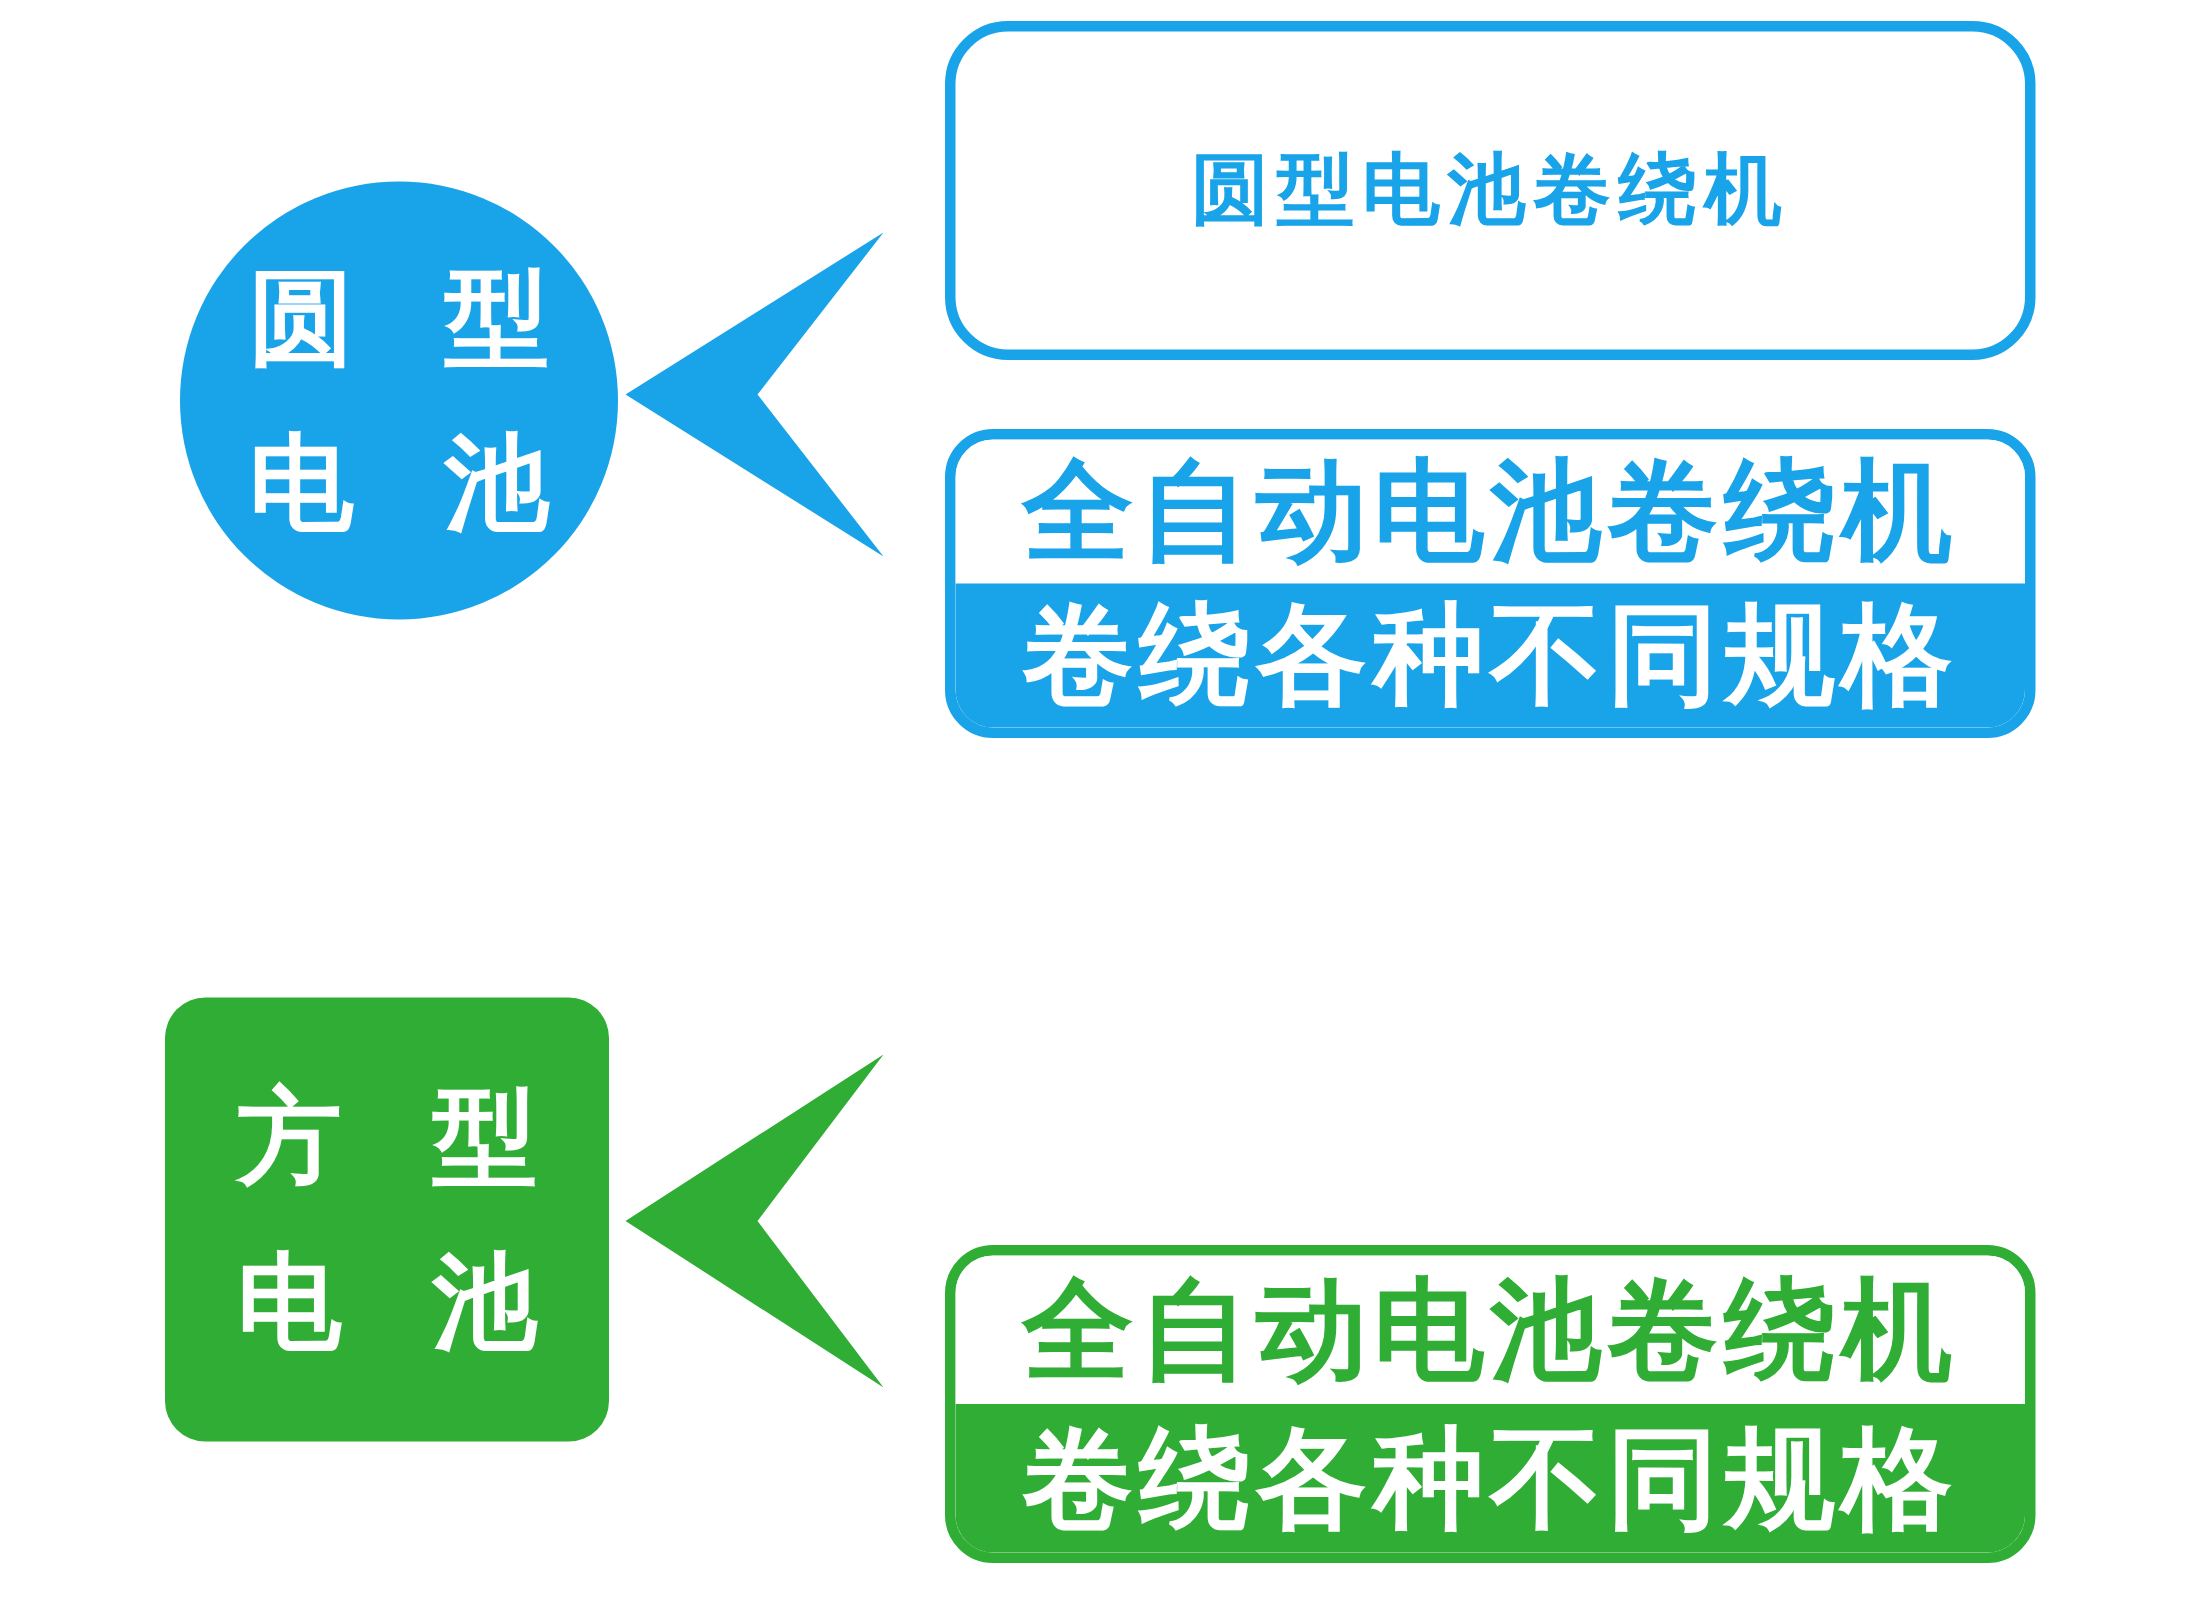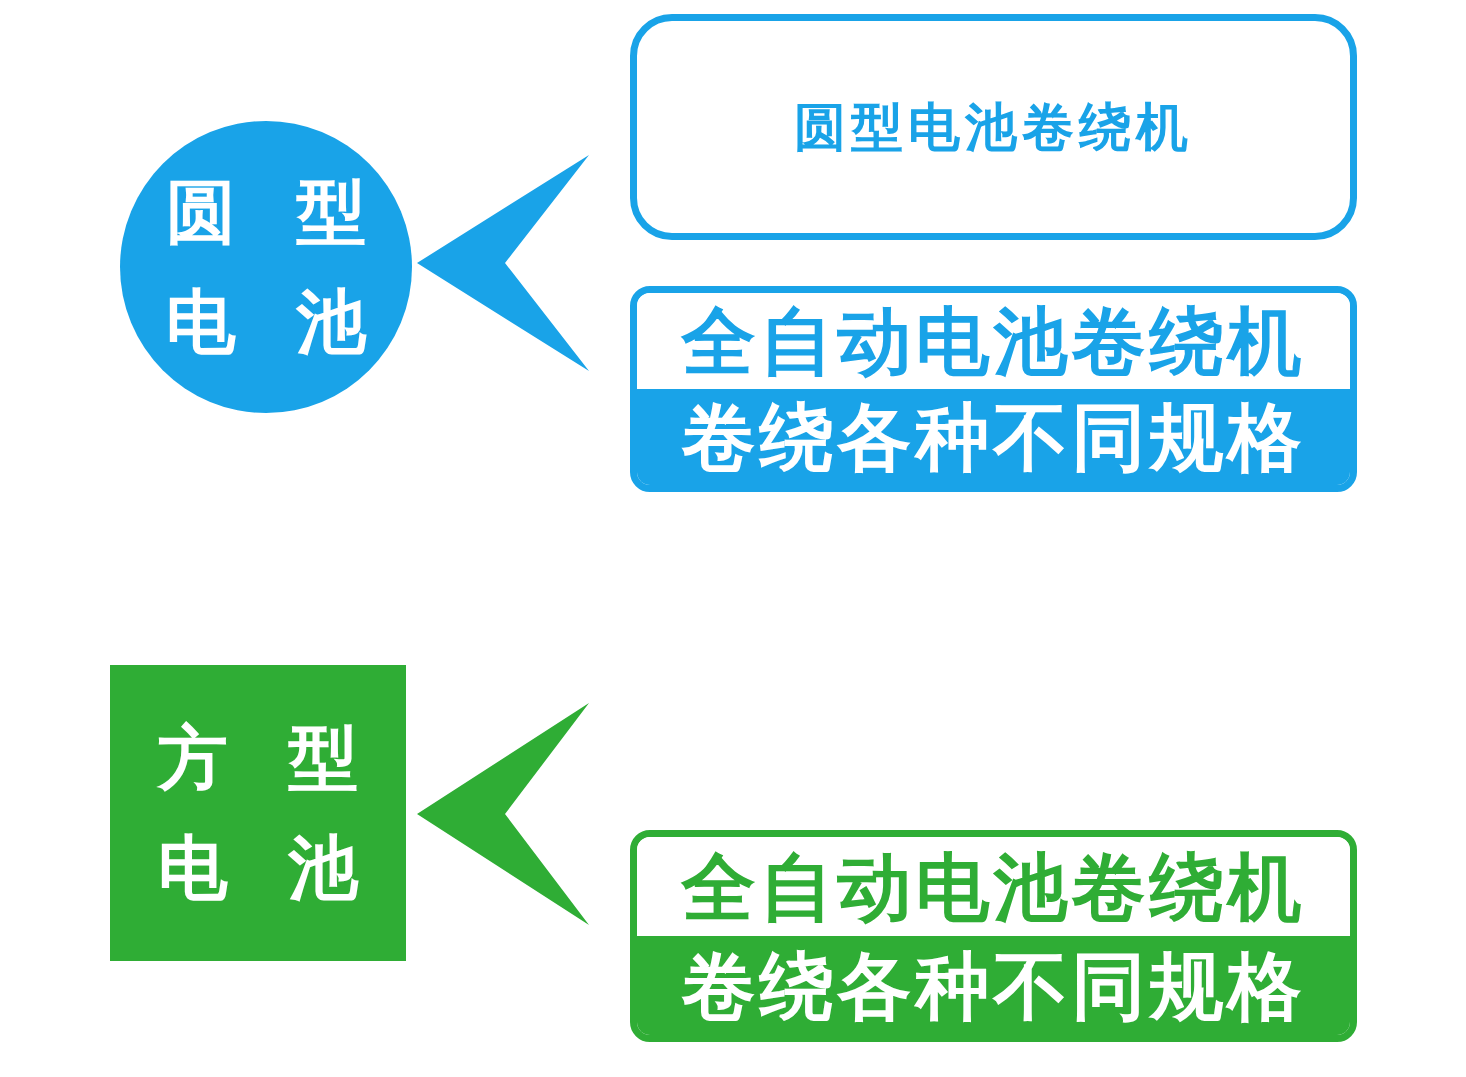--- a/index.html
+++ b/index.html
@@ -20,20 +20,21 @@
     display: flex;
     flex-direction: column;
     align-items: center;
     justify-content: center;
     gap: 40px;
     color: #ffffff;
     font-size: 70px;
     line-height: 1;
     word-spacing: 36px;
     text-align: center;
+    border-radius: 27px;
   }
   .node.circle {
     left: 120px; top: 121px;
     width: 292px; height: 292px;
     border-radius: 50%;
     background: #19a3e8;
   }
   .node.square {
     left: 110px; top: 665px;
     width: 296px; height: 296px;
@@ -65,21 +66,21 @@
   }
   .title-box.blue  { top: 14px;  color: #19a3e8; border-color: #19a3e8; }
   .title-box.green { top: 570px; color: #2fad35; border-color: #2fad35; }
 
   
   .split-box {
     position: absolute;
     left: 630px;
     width: 727px;
     border: 7px solid;
-    border-radius: 20px;
+    border-radius: 32px;
     overflow: hidden;
     background: #ffffff;
     display: flex;
     flex-direction: column;
   }
   .split-box.blue  { top: 286px; height: 206px; border-color: #19a3e8; }
   .split-box.green { top: 830px; height: 212px; border-color: #2fad35; }
   .split-row {
     flex: 1;
     display: flex;

